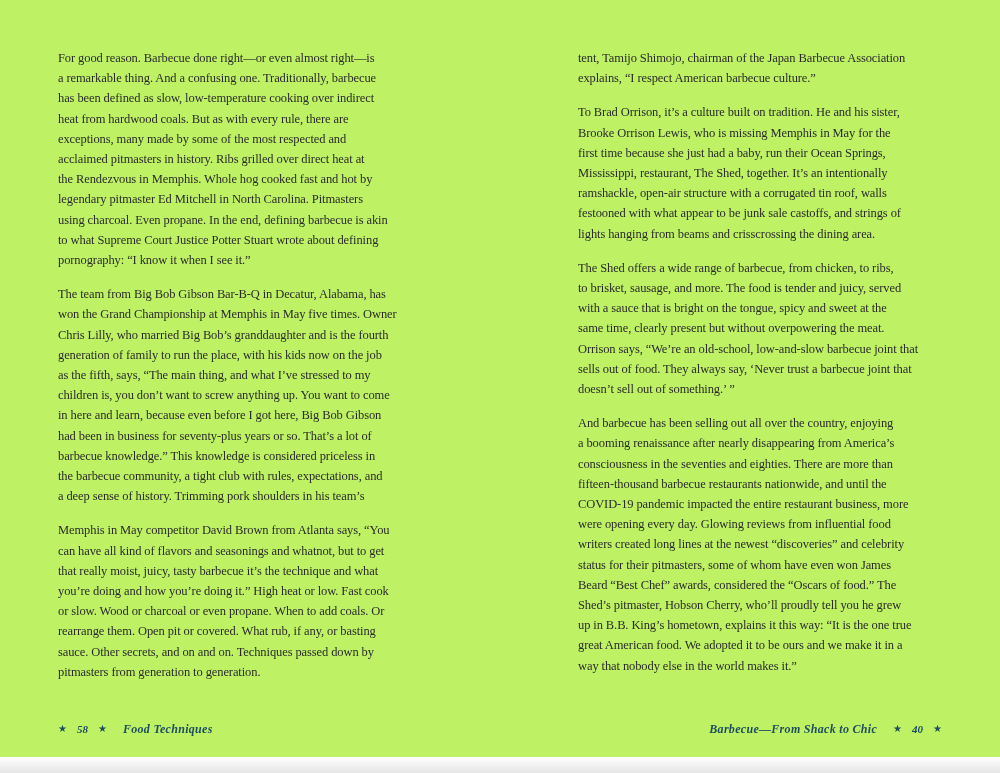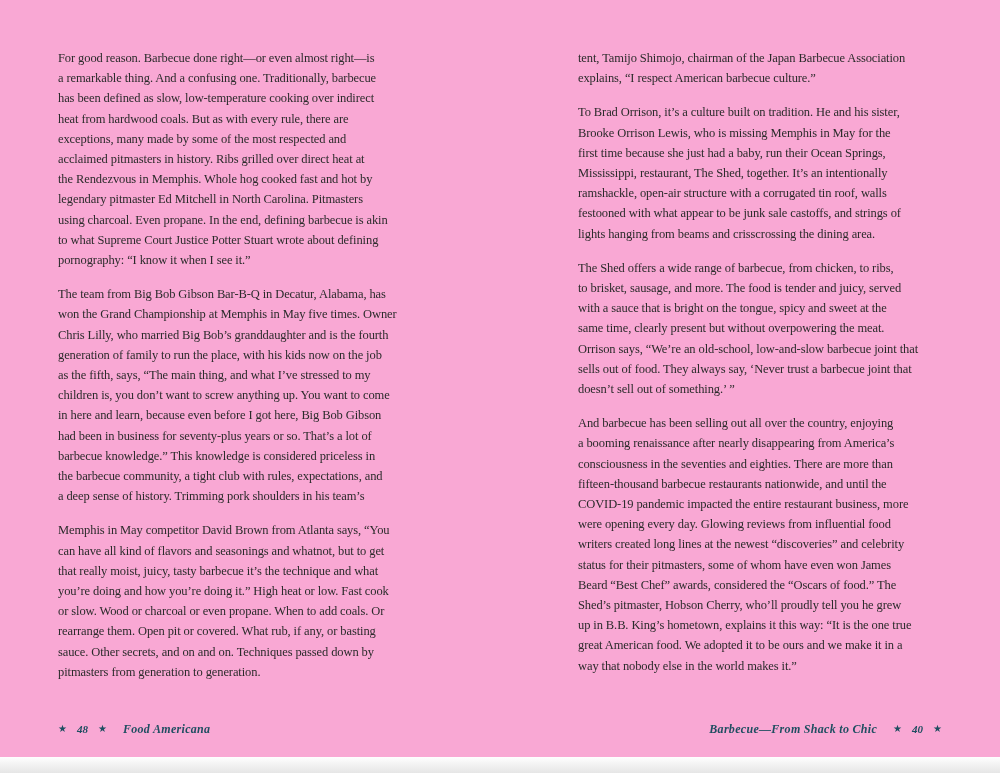--- a/index.html
+++ b/index.html
@@ -7,21 +7,21 @@
   html, body { width: 1000px; height: 773px; }
   body {
     background: #ffffff;
     font-family: "Liberation Serif", "DejaVu Serif", serif;
     position: relative;
     overflow: hidden;
   }
   .spread {
     position: absolute;
     inset: 0;
-    background: #f9a8d4;
+    background: #bef264;
   }
   .col {
     position: absolute;
     top: 48px;
     width: 440px;
     color: #2b2b2b;
     font-size: 12.5px;
     line-height: 20.2px;
     letter-spacing: -0.1px;
   }
@@ -134,23 +134,23 @@
 status for their pitmasters, some of whom have even won James
 Beard “Best Chef” awards, considered the “Oscars of food.” The
 Shed’s pitmaster, Hobson Cherry, who’ll proudly tell you he grew
 up in B.B. King’s hometown, explains it this way: “It is the one true
 great American food. We adopted it to be ours and we make it in a
 way that nobody else in the world makes it.”</p>
   </section>
 
   <div class="footer footer-left">
     <span class="star">★</span>
-    <span class="pagenum">48</span>
+    <span class="pagenum">58</span>
     <span class="star">★</span>
-    <span class="script-title">Food Americana</span>
+    <span class="script-title">Food Techniques</span>
   </div>
 
   <div class="footer footer-right">
     <span class="script-title">Barbecue—From Shack to Chic</span>
     <span class="star">★</span>
     <span class="pagenum">40</span>
     <span class="star">★</span>
   </div>
 
   <div class="bottom-edge"></div>

